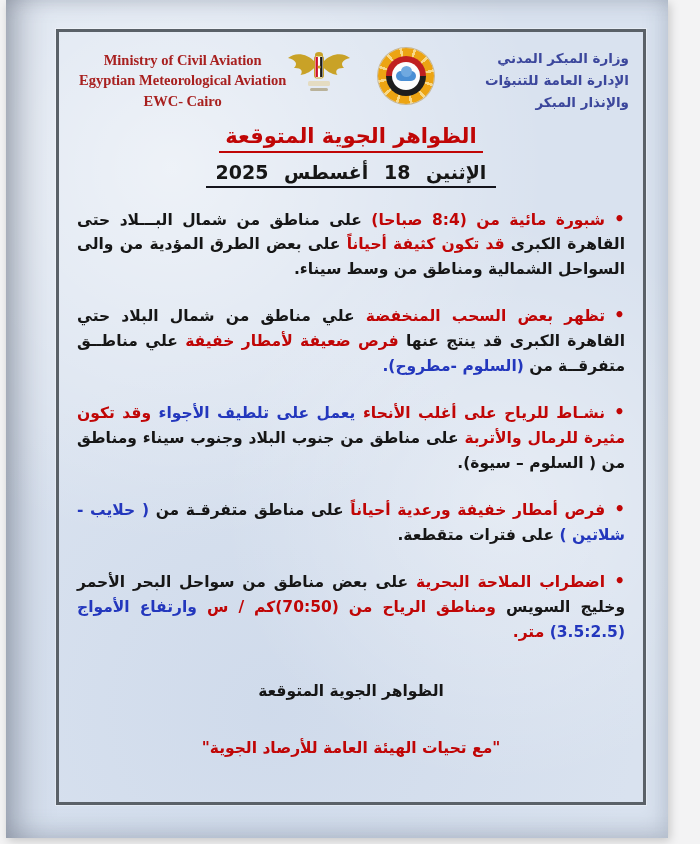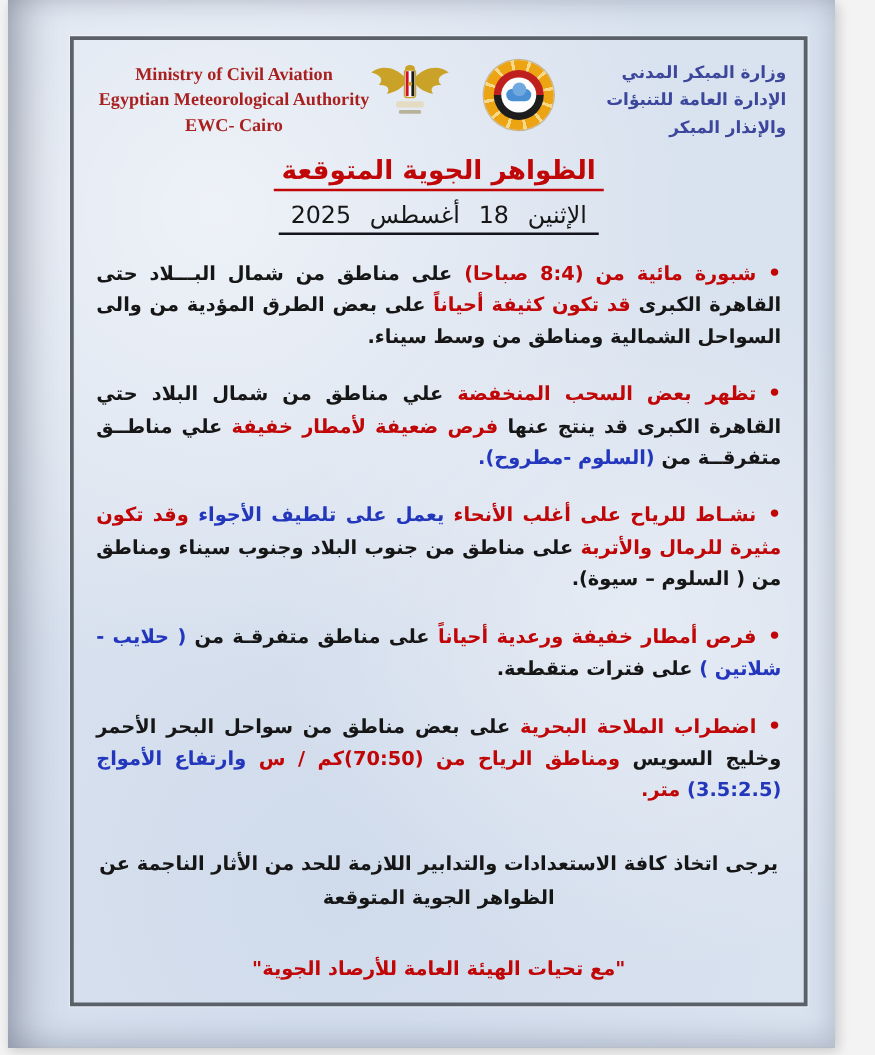--- a/index.html
+++ b/index.html
@@ -68,21 +68,21 @@
     content:"";position:absolute;left:5px;top:-5px;width:11px;height:11px;border-radius:50%;
     background:#6fa9e0;
   }
   
   .title-block{text-align:center;direction:rtl;margin-top:10px;}
   .doc-title{
     display:inline-block;color:var(--red);font-weight:bold;font-size:21px;
     border-bottom:2px solid var(--red);padding:0 6px 3px 6px;
   }
   .doc-date{
-    display:inline-block;color:var(--black);font-weight:normal;font-size:19px;
+    display:inline-block;color:var(--black);font-weight:bold;font-size:19px;
     border-bottom:2.5px solid #14141c;padding:2px 10px 3px 10px;margin-top:6px;
     word-spacing:9px;
   }
   
   .bullets{direction:rtl;margin-top:18px;padding:0 4px;}
   .bullet{
     font-weight:bold;font-size:15.5px;line-height:1.58;
     text-align:justify;color:var(--black);margin-bottom:21px;
   }
   .dot{color:var(--red);margin-left:9px;font-size:17px;}
@@ -100,21 +100,21 @@
 </style>
 </head>
 <body>
 
 <div class="paper">
   <div class="frame">
 
     <div class="hdr">
       <div class="hdr-en">
         <div>Ministry of Civil Aviation</div>
-        <div>Egyptian Meteorological Authority</div>
+        <div>Egyptian Meteorological Aviation</div>
         <div>EWC- Cairo</div>
       </div>
 
       <div class="logos">
         <div class="wings-wrap">
           <svg viewBox="0 0 66 58" width="66" height="58">
             <g fill="#c9a227">
               <path d="M29 14 C21 5, 9 4, 2 10 C10 12, 12 16, 8 20 C15 19.5, 17.5 23, 14.5 27 C21 26, 25.5 23, 29 19 Z"></path>
               <path d="M37 14 C45 5, 57 4, 64 10 C56 12, 54 16, 58 20 C51 19.5, 48.5 23, 51.5 27 C45 26, 40.5 23, 37 19 Z"></path>
               <ellipse cx="33" cy="7" rx="4" ry="3"></ellipse>
@@ -149,19 +149,18 @@
 
     <div class="bullets">
         <div class="bullet"><span class="dot">•</span><span class="seg seg-red">شبورة مائية من (8:4 صباحا)</span><span class="seg seg-black"> على مناطق من شمال البـــلاد حتى القاهرة الكبرى </span><span class="seg seg-red seg-u">قد تكون كثيفة أحياناً</span><span class="seg seg-black"> على بعض الطرق المؤدية من والى السواحل الشمالية ومناطق من وسط سيناء.</span></div>
         <div class="bullet"><span class="dot">•</span><span class="seg seg-red">تظهر بعض السحب المنخفضة</span><span class="seg seg-black"> علي مناطق من شمال البلاد حتي القاهرة الكبرى قد ينتج عنها </span><span class="seg seg-red">فرص ضعيفة لأمطار خفيفة</span><span class="seg seg-black"> علي مناطــق متفرقــة من </span><span class="seg seg-blue">(السلوم -مطروح).</span></div>
         <div class="bullet"><span class="dot">•</span><span class="seg seg-red">نشـاط للرياح على أغلب الأنحاء </span><span class="seg seg-blue">يعمل على تلطيف الأجواء</span><span class="seg seg-black"> </span><span class="seg seg-red">وقد تكون مثيرة للرمال والأتربة</span><span class="seg seg-black"> على مناطق من جنوب البلاد وجنوب سيناء ومناطق من ( السلوم – سيوة).</span></div>
         <div class="bullet"><span class="dot">•</span><span class="seg seg-red">فرص أمطار خفيفة ورعدية أحياناً</span><span class="seg seg-black"> على مناطق متفرقـة من </span><span class="seg seg-blue">( حلايب - شلاتين )</span><span class="seg seg-black"> على فترات متقطعة.</span></div>
         <div class="bullet"><span class="dot">•</span><span class="seg seg-red">اضطراب الملاحة البحرية</span><span class="seg seg-black"> على بعض مناطق من سواحل البحر الأحمر وخليج السويس </span><span class="seg seg-red">ومناطق الرياح من (70:50)كم / س  </span><span class="seg seg-blue">وارتفاع الأمواج (3.5:2.5)</span><span class="seg seg-red"> متر.</span></div>
       </div>
 
     <div class="footer">
-      <div class="footer-line">يرجى اتخاذ كافة الاستعدادات والتدابير اللازمة للحد من الأثار الناجمة عن</div>
       <div class="footer-line">الظواهر الجوية المتوقعة</div>
     </div>
     <div class="greeting">"مع تحيات الهيئة العامة للأرصاد الجوية"</div>
 
   </div>
 </div>
 
 </body></html>

